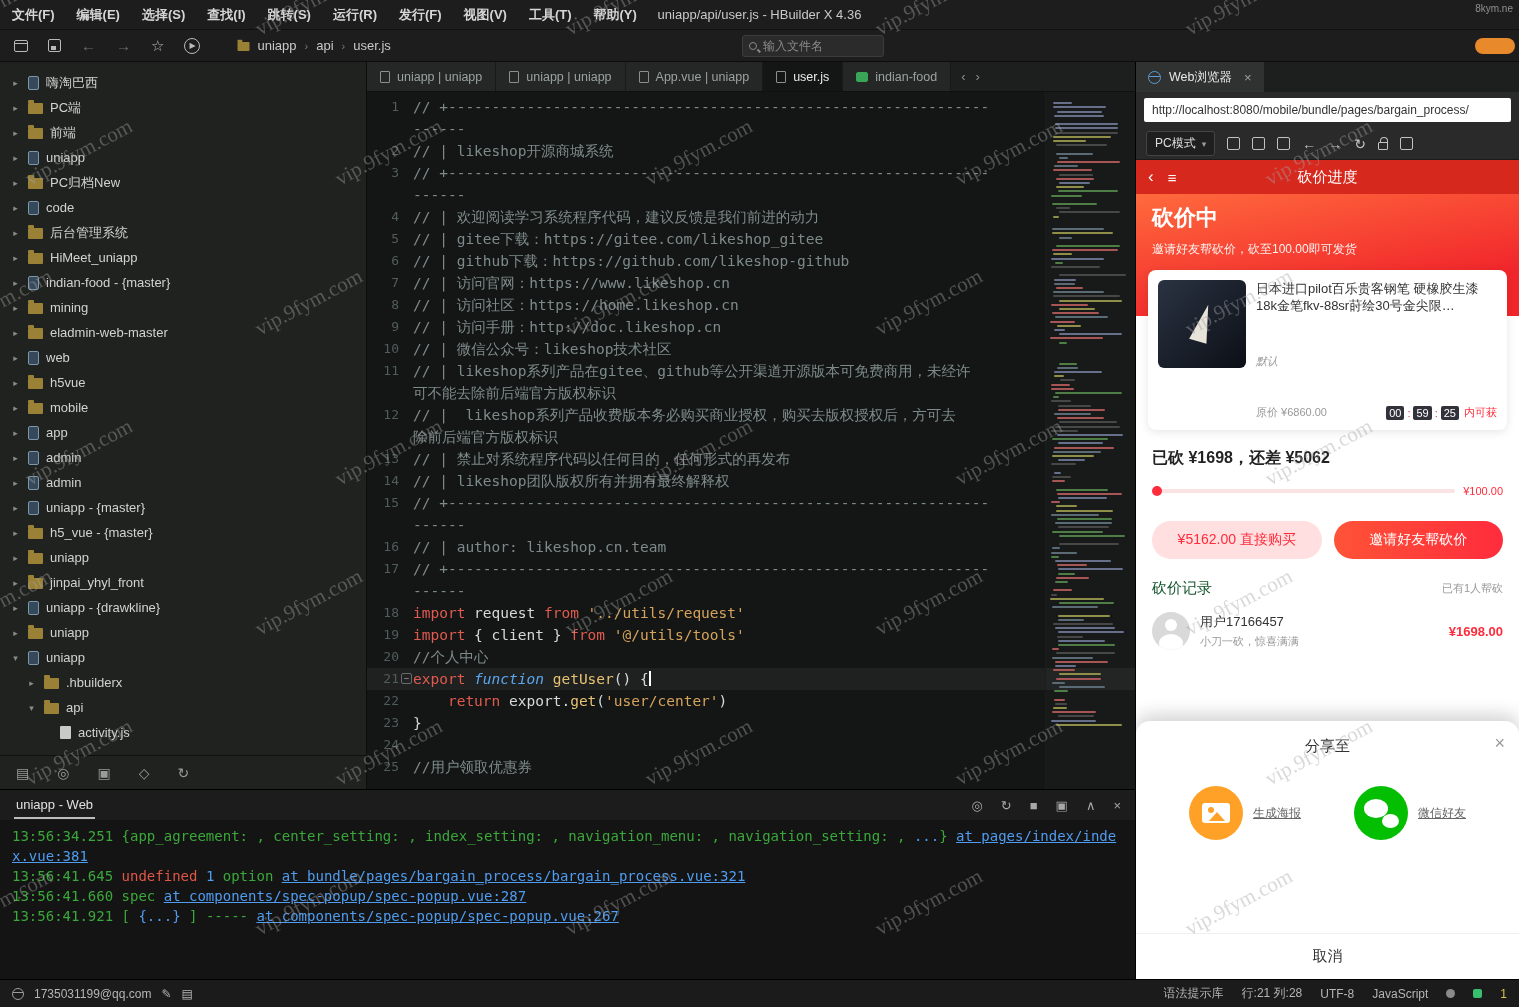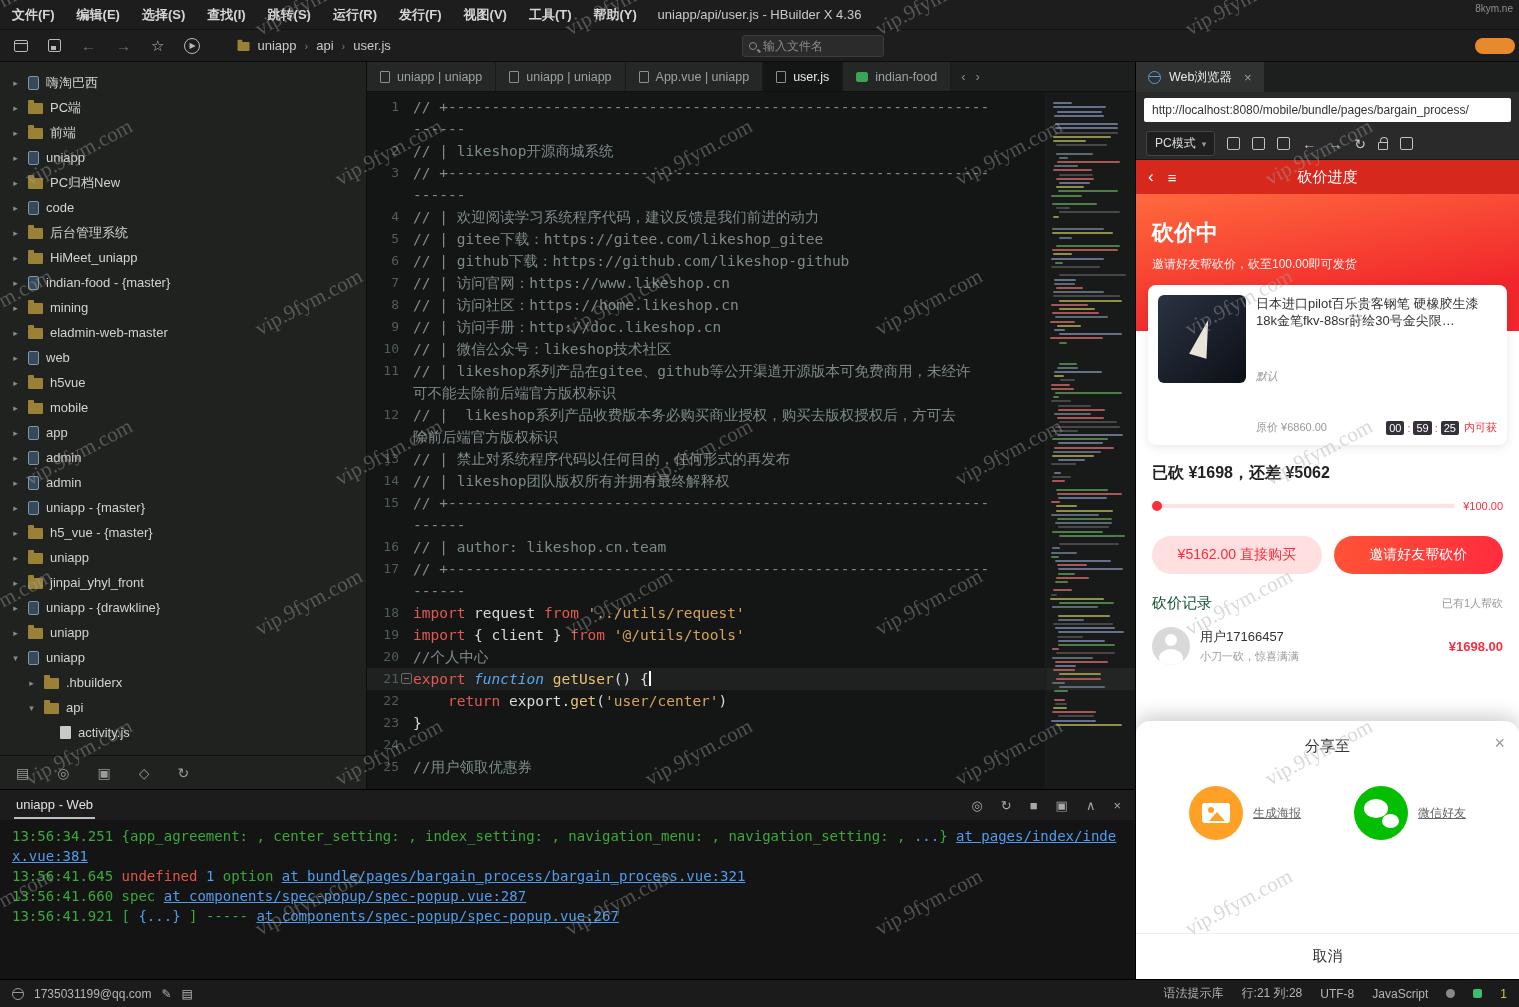--- a/index.html
+++ b/index.html
@@ -100,21 +100,21 @@
   .bc-sq{width:13px;height:13px;border:1.5px solid #c2c2c2;border-radius:2px;}
   .bc-lock{width:10px;height:8px;border:1.5px solid #c2c2c2;border-radius:1px;position:relative;margin-top:5px;}
   .bc-lock::before{content:"";position:absolute;top:-6px;left:1px;width:6px;height:5px;border:1.5px solid #c2c2c2;border-bottom:none;border-radius:4px 4px 0 0;}
 
   
   .preview{flex:1;background:#fff;position:relative;display:flex;flex-direction:column;overflow:hidden;}
   .pv-nav{height:34px;background:#d7281e;display:flex;align-items:center;color:#fff;padding:0 12px;gap:14px;position:relative;flex:none;}
   .pv-back{font-size:17px;z-index:1;}
   .pv-menu{font-size:15px;z-index:1;}
   .pv-title{position:absolute;left:0;right:0;text-align:center;font-size:15px;}
-  .hero{background:linear-gradient(170deg,#ff6a3d,#f1262b 75%);padding:24px 16px 58px;color:#fff;flex:none;}
+  .hero{background:linear-gradient(170deg,#ff6a3d,#f1262b 75%);padding:9px 16px 58px;color:#fff;flex:none;}
   .hero-status{font-size:22px;font-weight:bold;}
   .hero-sub{font-size:12px;margin-top:8px;opacity:.92;}
   .pv-body{flex:1;background:#fff;position:relative;}
   .pcard{margin:-46px 12px 0;background:#fff;border-radius:8px;padding:10px;display:flex;gap:10px;box-shadow:0 2px 10px rgba(0,0,0,.10);position:relative;z-index:1;}
   .pimg{width:88px;height:88px;border-radius:6px;background:linear-gradient(135deg,#2a3342,#0c0f16);position:relative;flex:none;overflow:hidden;}
   .pimg::before{content:"";position:absolute;left:36px;top:24px;width:0;height:0;border-left:9px solid transparent;border-right:9px solid transparent;border-bottom:38px solid #e8e4da;transform:rotate(16deg);}
   .pinfo{flex:1;min-width:0;display:flex;flex-direction:column;gap:36px;}
   .ptitle{font-size:13px;color:#333;line-height:17px;height:34px;overflow:hidden;}
   .pspec{font-size:11px;color:#999;margin-top:4px;font-style:italic;}
   .pbottom{margin-top:auto;display:flex;align-items:center;justify-content:space-between;}

